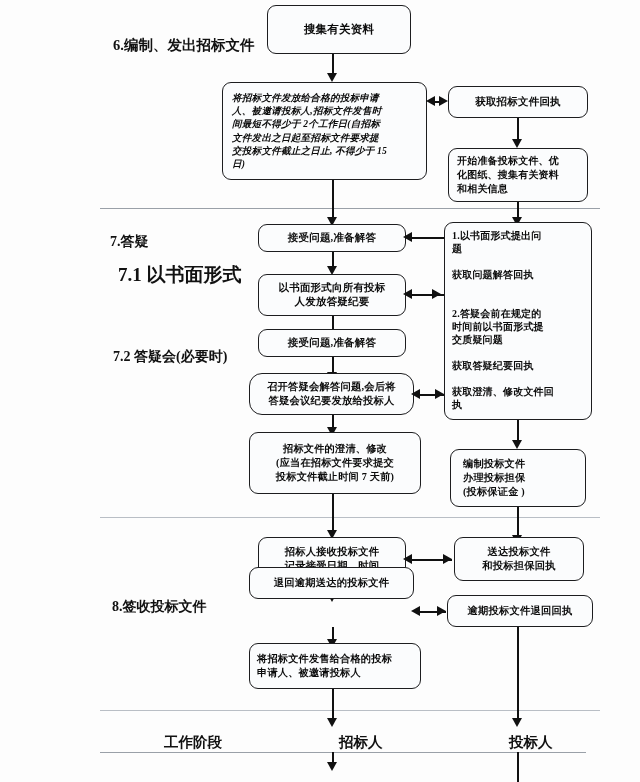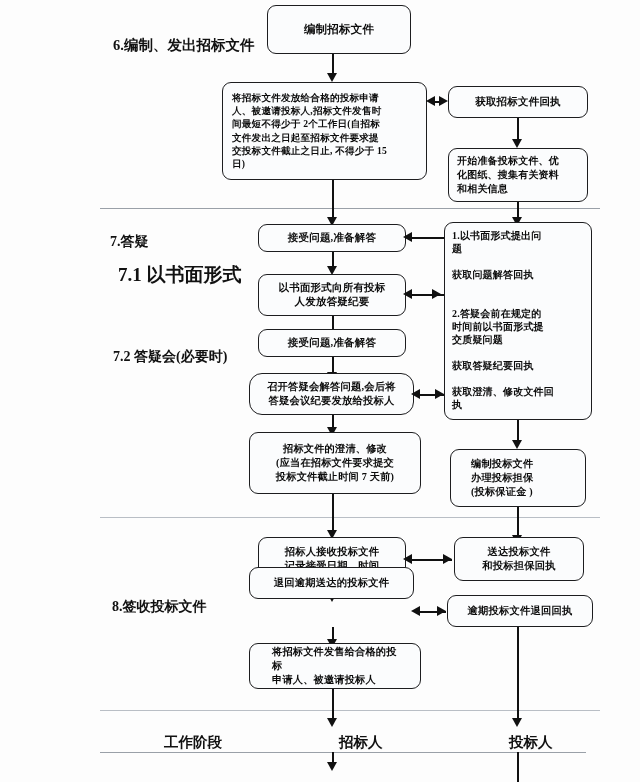--- a/index.html
+++ b/index.html
@@ -94,27 +94,27 @@
   <div class="divider faint" style="top:517px;"></div>
   <div class="divider faint" style="top:710px;"></div>
 
   <div class="stage-label" style="left:113px;top:36px;font-size:14.5px;">6.编制、发出招标文件</div>
   <div class="stage-label" style="left:110px;top:233px;font-size:14px;">7.答疑</div>
   <div class="stage-label" style="left:118px;top:262px;font-size:19px;">7.1 以书面形式</div>
   <div class="stage-label" style="left:113px;top:348px;font-size:14px;">7.2 答疑会(必要时)</div>
   <div class="stage-label" style="left:112px;top:598px;font-size:14px;">8.签收投标文件</div>
 
   <div class="node" style="left:267px;top:5px;width:144px;height:49px;font-size:11.5px;">
-    <span class="txt">编制招标文件</span>
+    <span class="txt">搜集有关资料</span>
   </div>
 
   <div class="vline" style="left:332px;top:54px;height:20px;"></div>
   <div class="arrow-down" style="left:327px;top:73px;"></div>
 
-  <div class="node left-align top-align" style="left:222px;top:82px;width:205px;height:98px;font-size:9.6px;padding:8px 9px;">
+  <div class="node left-align top-align" style="left:222px;top:82px;width:205px;height:98px;font-size:9.6px;padding:8px 9px;font-style:italic;">
     <span class="txt">将招标文件发放给合格的投标申请
 人、被邀请投标人,招标文件发售时
 间最短不得少于    2个工作日(自招标
 文件发出之日起至招标文件要求提
 交投标文件截止之日止,    不得少于  15
 日)</span>
   </div>
 
   <div class="node" style="left:448px;top:86px;width:140px;height:32px;font-size:10.5px;">
     <span class="txt">获取招标文件回执</span>
@@ -199,21 +199,21 @@
 
   <div class="node" style="left:249px;top:432px;width:172px;height:62px;font-size:10.2px;">
     <span class="txt">招标文件的澄清、修改
 (应当在招标文件要求提交
 投标文件截止时间    7 天前)</span>
   </div>
 
   <div class="vline" style="left:517px;top:420px;height:22px;"></div>
   <div class="arrow-down" style="left:512px;top:440px;"></div>
 
-  <div class="node left-align" style="left:450px;top:449px;width:136px;height:58px;font-size:10.2px;padding:4px 20px;">
+  <div class="node left-align" style="left:450px;top:449px;width:136px;height:58px;font-size:10.2px;padding:4px 12px;">
     <span class="txt">编制投标文件
 办理投标担保
 (投标保证金   )</span>
   </div>
 
   <div class="vline" style="left:332px;top:494px;height:38px;"></div>
   <div class="arrow-down" style="left:327px;top:530px;"></div>
 
   <div class="vline" style="left:517px;top:507px;height:30px;"></div>
   <div class="arrow-down" style="left:512px;top:535px;"></div>
@@ -243,21 +243,21 @@
     <span class="txt">逾期投标文件退回回执</span>
   </div>
 
   <div class="hline" style="left:416px;top:611px;width:30px;"></div>
   <div class="arrow-left" style="left:411px;top:606px;"></div>
   <div class="arrow-right" style="left:437px;top:606px;"></div>
 
   <div class="vline" style="left:332px;top:627px;height:14px;"></div>
   <div class="arrow-down" style="left:327px;top:639px;"></div>
 
-  <div class="node left-align" style="left:249px;top:643px;width:172px;height:46px;font-size:10.2px;padding:4px 22px;">
+  <div class="node left-align" style="left:249px;top:643px;width:172px;height:46px;font-size:10.2px;padding:4px 7px;">
     <span class="txt">将招标文件发售给合格的投标
 申请人、被邀请投标人</span>
   </div>
 
   <div class="vline" style="left:332px;top:689px;height:31px;"></div>
   <div class="arrow-down" style="left:327px;top:718px;"></div>
 
   <div class="vline" style="left:517px;top:627px;height:93px;"></div>
   <div class="arrow-down" style="left:512px;top:718px;"></div>
 

